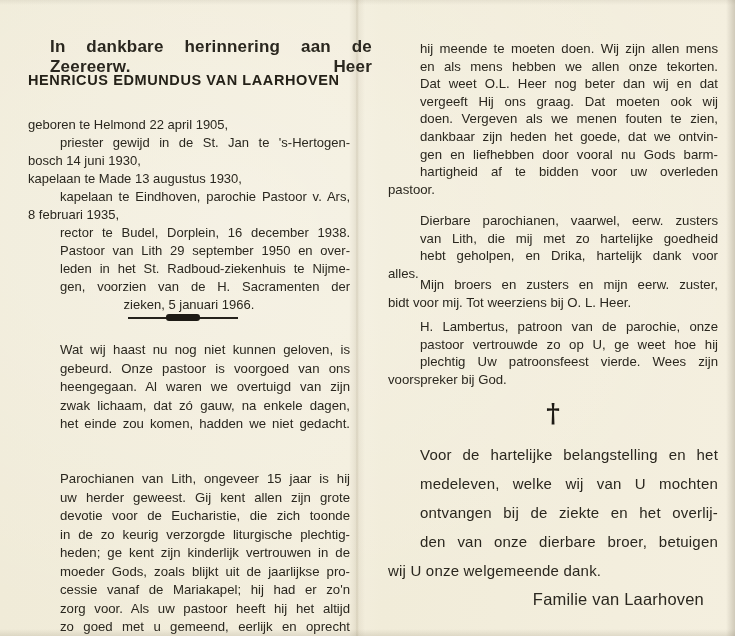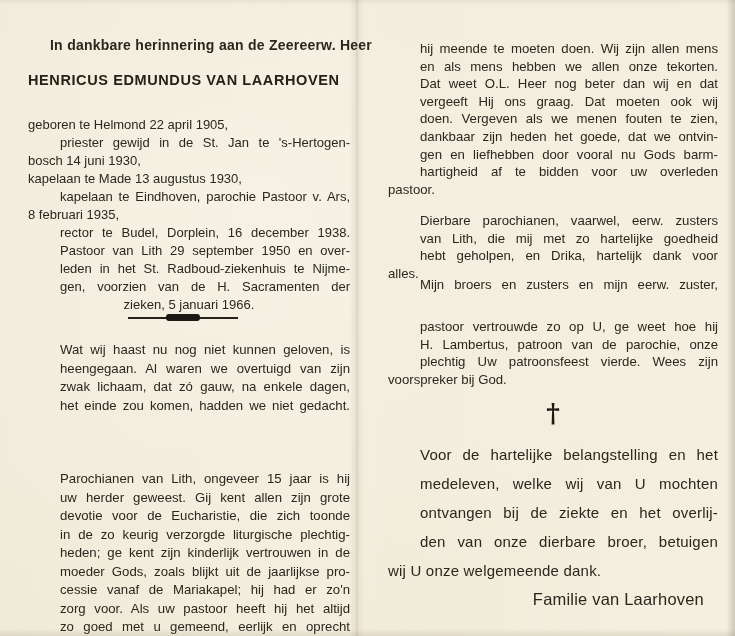--- a/index.html
+++ b/index.html
@@ -57,21 +57,21 @@
 
   .block { position: absolute; left: 0; width: 100%; }
 
   .ln { min-height: 1em; }
   .ln.j { text-align: justify; text-align-last: justify; text-justify: inter-word; padding-left: 32px; }
   .ln.l { text-align: left; }
   .ln.c { text-align: center; }
 
   .intro {
     top: 37px;
-    font-size: 14px;
+    font-size: 17px;
     font-weight: bold;
     text-align: justify;
     text-align-last: justify;
     letter-spacing: 0.2px;
     padding-left: 22px;
   }
   .name {
     top: 72px;
     font-size: 14.5px;
     font-weight: bold;
@@ -162,20 +162,21 @@
         <div class="ln c">zieken, 5 januari 1966.</div>
       </div>
 
     <div class="block rule">
       <span class="thin"></span>
       <span class="thick"></span>
     </div>
 
     <div class="block para p1">
         <div class="ln j">Wat wij haast nu nog niet kunnen geloven, is</div>
+        <div class="ln j">gebeurd. Onze pastoor is voorgoed van ons</div>
         <div class="ln j">heengegaan. Al waren we overtuigd van zijn</div>
         <div class="ln j">zwak lichaam, dat zó gauw, na enkele dagen,</div>
         <div class="ln j">het einde zou komen, hadden we niet gedacht.</div>
       </div>
 
     <div class="block para p2">
         <div class="ln j">Parochianen van Lith, ongeveer 15 jaar is hij</div>
         <div class="ln j">uw herder geweest. Gij kent allen zijn grote</div>
         <div class="ln j">devotie voor de Eucharistie, die zich toonde</div>
         <div class="ln j">in de zo keurig verzorgde liturgische plechtig-</div>
@@ -203,25 +204,26 @@
 
     <div class="block para p4">
         <div class="ln j">Dierbare parochianen, vaarwel, eerw. zusters</div>
         <div class="ln j">van Lith, die mij met zo hartelijke goedheid</div>
         <div class="ln j">hebt geholpen, en Drika, hartelijk dank voor</div>
         <div class="ln l">alles.</div>
       </div>
 
     <div class="block para p5">
         <div class="ln j">Mijn broers en zusters en mijn eerw. zuster,</div>
+        <div class="ln l">bidt voor mij. Tot weerziens bij O. L. Heer.</div>
       </div>
 
     <div class="block para p6">
+        <div class="ln j">H. Lambertus, patroon van de parochie, onze</div>
         <div class="ln j">pastoor vertrouwde zo op U, ge weet hoe hij</div>
-        <div class="ln j">H. Lambertus, patroon van de parochie, onze</div>
         <div class="ln j">plechtig Uw patroonsfeest vierde. Wees zijn</div>
         <div class="ln l">voorspreker bij God.</div>
       </div>
 
     <div class="block cross">†</div>
 
     <div class="block ack">
         <div class="ln j">Voor de hartelijke belangstelling en het</div>
         <div class="ln j">medeleven, welke wij van U mochten</div>
         <div class="ln j">ontvangen bij de ziekte en het overlij-</div>

